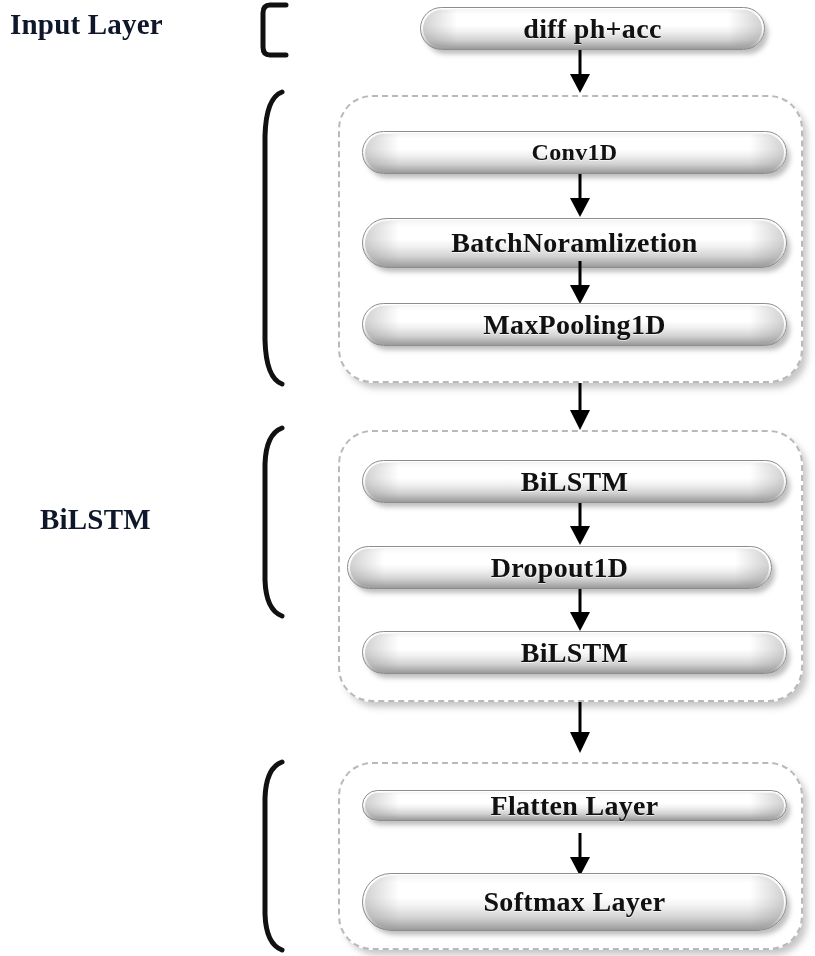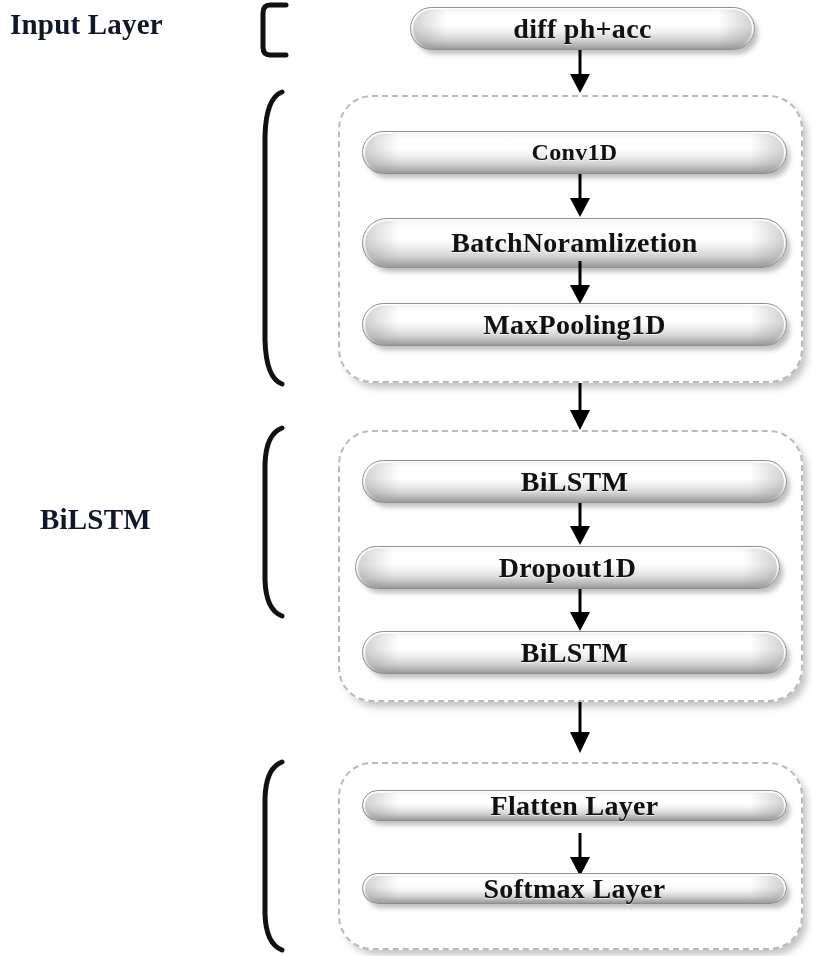--- a/index.html
+++ b/index.html
@@ -143,21 +143,21 @@
       <path d="M 26 4 Q 10 10 9 40 L 9 156 Q 10 186 26 192" fill="none" stroke="#111111" stroke-width="5" stroke-linecap="round"></path>
     </svg>
   </div>
 
   <div class="bracket" style="left:256px; top:758px; width:40px; height:196px;">
     <svg width="40" height="196" viewBox="0 0 40 196">
       <path d="M 26 4 Q 10 10 9 40 L 9 156 Q 10 186 26 192" fill="none" stroke="#111111" stroke-width="5" stroke-linecap="round"></path>
     </svg>
   </div>
 
-  <div class="pill" style="left:410px; top:7px; width:345px; height:43px;">
+  <div class="pill" style="left:420px; top:7px; width:345px; height:43px;">
     <span class="pill-label" style="font-size:28px;">diff ph+acc</span>
   </div>
 
   <div class="arrow" style="left:566px; top:50px; width:28px; height:44px;">
     <svg width="28" height="44" viewBox="0 0 28 44">
       <line x1="14" y1="0" x2="14" y2="29" stroke="#000000" stroke-width="3"></line>
       <polygon points="4,24 24,24 14,43" fill="#000000"></polygon>
     </svg>
   </div>
 
@@ -204,21 +204,21 @@
     <span class="pill-label" style="font-size:28px;">BiLSTM</span>
   </div>
 
   <div class="arrow" style="left:566px; top:503px; width:28px; height:43px;">
     <svg width="28" height="43" viewBox="0 0 28 43">
       <line x1="14" y1="0" x2="14" y2="28" stroke="#000000" stroke-width="3"></line>
       <polygon points="4,23 24,23 14,42" fill="#000000"></polygon>
     </svg>
   </div>
 
-  <div class="pill" style="left:355px; top:546px; width:425px; height:43px;">
+  <div class="pill" style="left:347px; top:546px; width:425px; height:43px;">
     <span class="pill-label" style="font-size:28px;">Dropout1D</span>
   </div>
 
   <div class="arrow" style="left:566px; top:589px; width:28px; height:43px;">
     <svg width="28" height="43" viewBox="0 0 28 43">
       <line x1="14" y1="0" x2="14" y2="28" stroke="#000000" stroke-width="3"></line>
       <polygon points="4,23 24,23 14,42" fill="#000000"></polygon>
     </svg>
   </div>
 
@@ -240,17 +240,17 @@
     <span class="pill-label" style="font-size:28px;">Flatten Layer</span>
   </div>
 
   <div class="arrow" style="left:566px; top:833px; width:28px; height:44px;">
     <svg width="28" height="44" viewBox="0 0 28 44">
       <line x1="14" y1="0" x2="14" y2="29" stroke="#000000" stroke-width="3"></line>
       <polygon points="4,24 24,24 14,43" fill="#000000"></polygon>
     </svg>
   </div>
 
-  <div class="pill" style="left:362px; top:873px; width:425px; height:31px;">
+  <div class="pill" style="left:362px; top:873px; width:425px; height:58px;">
     <span class="pill-label" style="font-size:28px;">Softmax Layer</span>
   </div>
 
 </div>
 
 </body></html>

